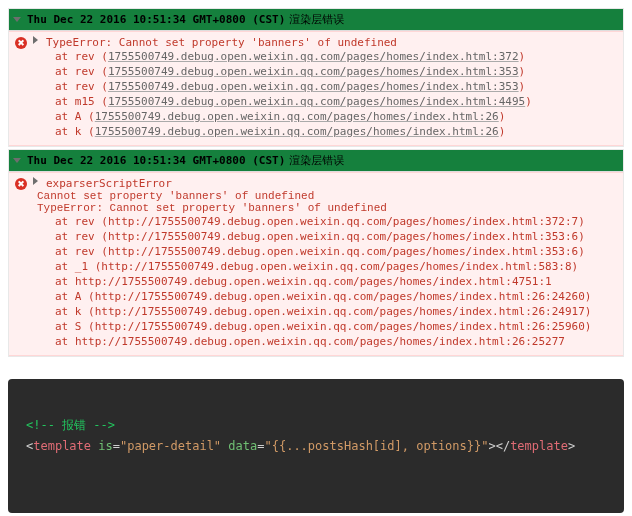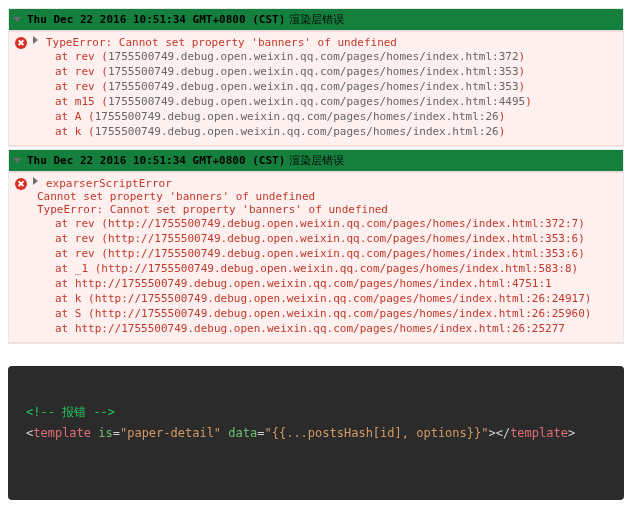--- a/index.html
+++ b/index.html
@@ -59,23 +59,24 @@
     text-align: center;
     font-family: Arial, sans-serif;
     flex: 0 0 auto;
     margin-top: 1px;
   }
   .msg-red { color: #c0392b; }
   .trace-lines { padding-left: 40px; }
   .trace-line { white-space: nowrap; color: #c0392b; padding: 1px 0; }
   .trace-line a {
     color: #666;
+    text-decoration: underline;
     text-decoration-color: #aaa;
   }
-  .msg-block { color: #c0392b; padding-left: 22px; }
+  .msg-block { color: #c0392b; padding-left: 22px; font-family: Liberation Mono, monospace; }
 
   
   .code-card {
     background: #2b2b2b;
     color: #ccc;
     border-radius: 4px;
     padding: 16px 18px;
     margin-top: 22px;
     font-family: Menlo, Consolas, monospace;
     font-size: 12px;
@@ -127,20 +128,21 @@
           <span class="msg-red">exparserScriptError</span>
         </div>
         <div class="msg-block">Cannot set property 'banners' of undefined</div>
         <div class="msg-block">TypeError: Cannot set property 'banners' of undefined</div>
         <div class="trace-lines">
           <div class="trace-line"><span>at rev (</span><span>http://1755500749.debug.open.weixin.qq.com/pages/homes/index.html:372:7</span><span>)</span></div>
           <div class="trace-line"><span>at rev (</span><span>http://1755500749.debug.open.weixin.qq.com/pages/homes/index.html:353:6</span><span>)</span></div>
           <div class="trace-line"><span>at rev (</span><span>http://1755500749.debug.open.weixin.qq.com/pages/homes/index.html:353:6</span><span>)</span></div>
           <div class="trace-line"><span>at _1 (</span><span>http://1755500749.debug.open.weixin.qq.com/pages/homes/index.html:583:8</span><span>)</span></div>
           <div class="trace-line"><span>at </span><span>http://1755500749.debug.open.weixin.qq.com/pages/homes/index.html:4751:1</span><span></span></div>
+          <div class="trace-line"><span>at A (</span><span>http://1755500749.debug.open.weixin.qq.com/pages/homes/index.html:26:24260</span><span>)</span></div>
           <div class="trace-line"><span>at k (</span><span>http://1755500749.debug.open.weixin.qq.com/pages/homes/index.html:26:24917</span><span>)</span></div>
           <div class="trace-line"><span>at S (</span><span>http://1755500749.debug.open.weixin.qq.com/pages/homes/index.html:26:25960</span><span>)</span></div>
           <div class="trace-line"><span>at </span><span>http://1755500749.debug.open.weixin.qq.com/pages/homes/index.html:26:25277</span><span></span></div>
         </div>
       </div>
     </div>
   </div>
 
 <div class="code-card">
 <span class="c-comment">&lt;!-- 报错 --&gt;</span>

